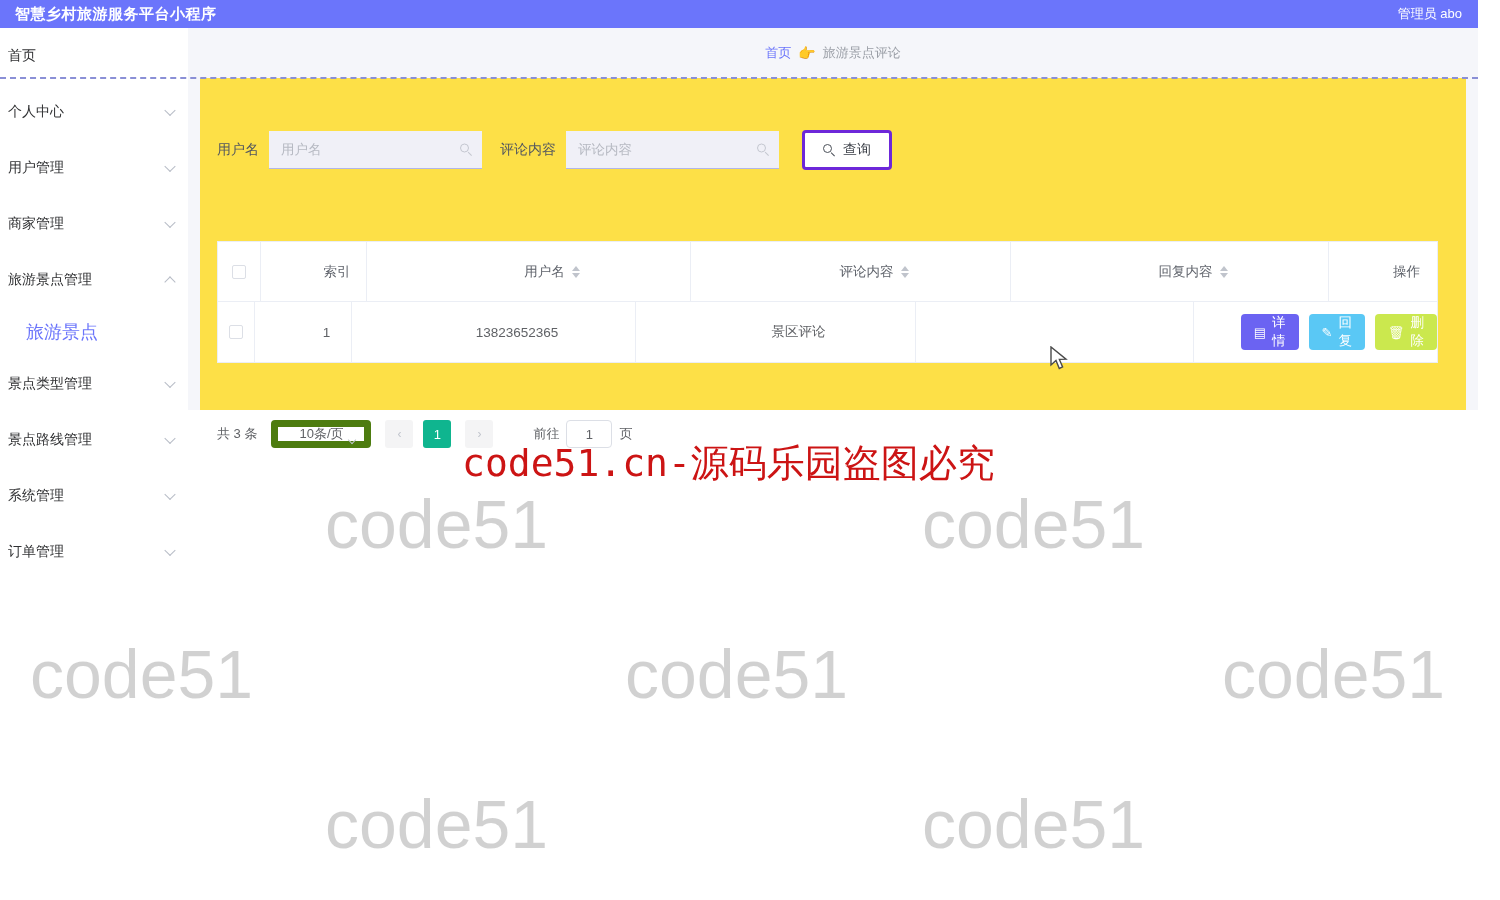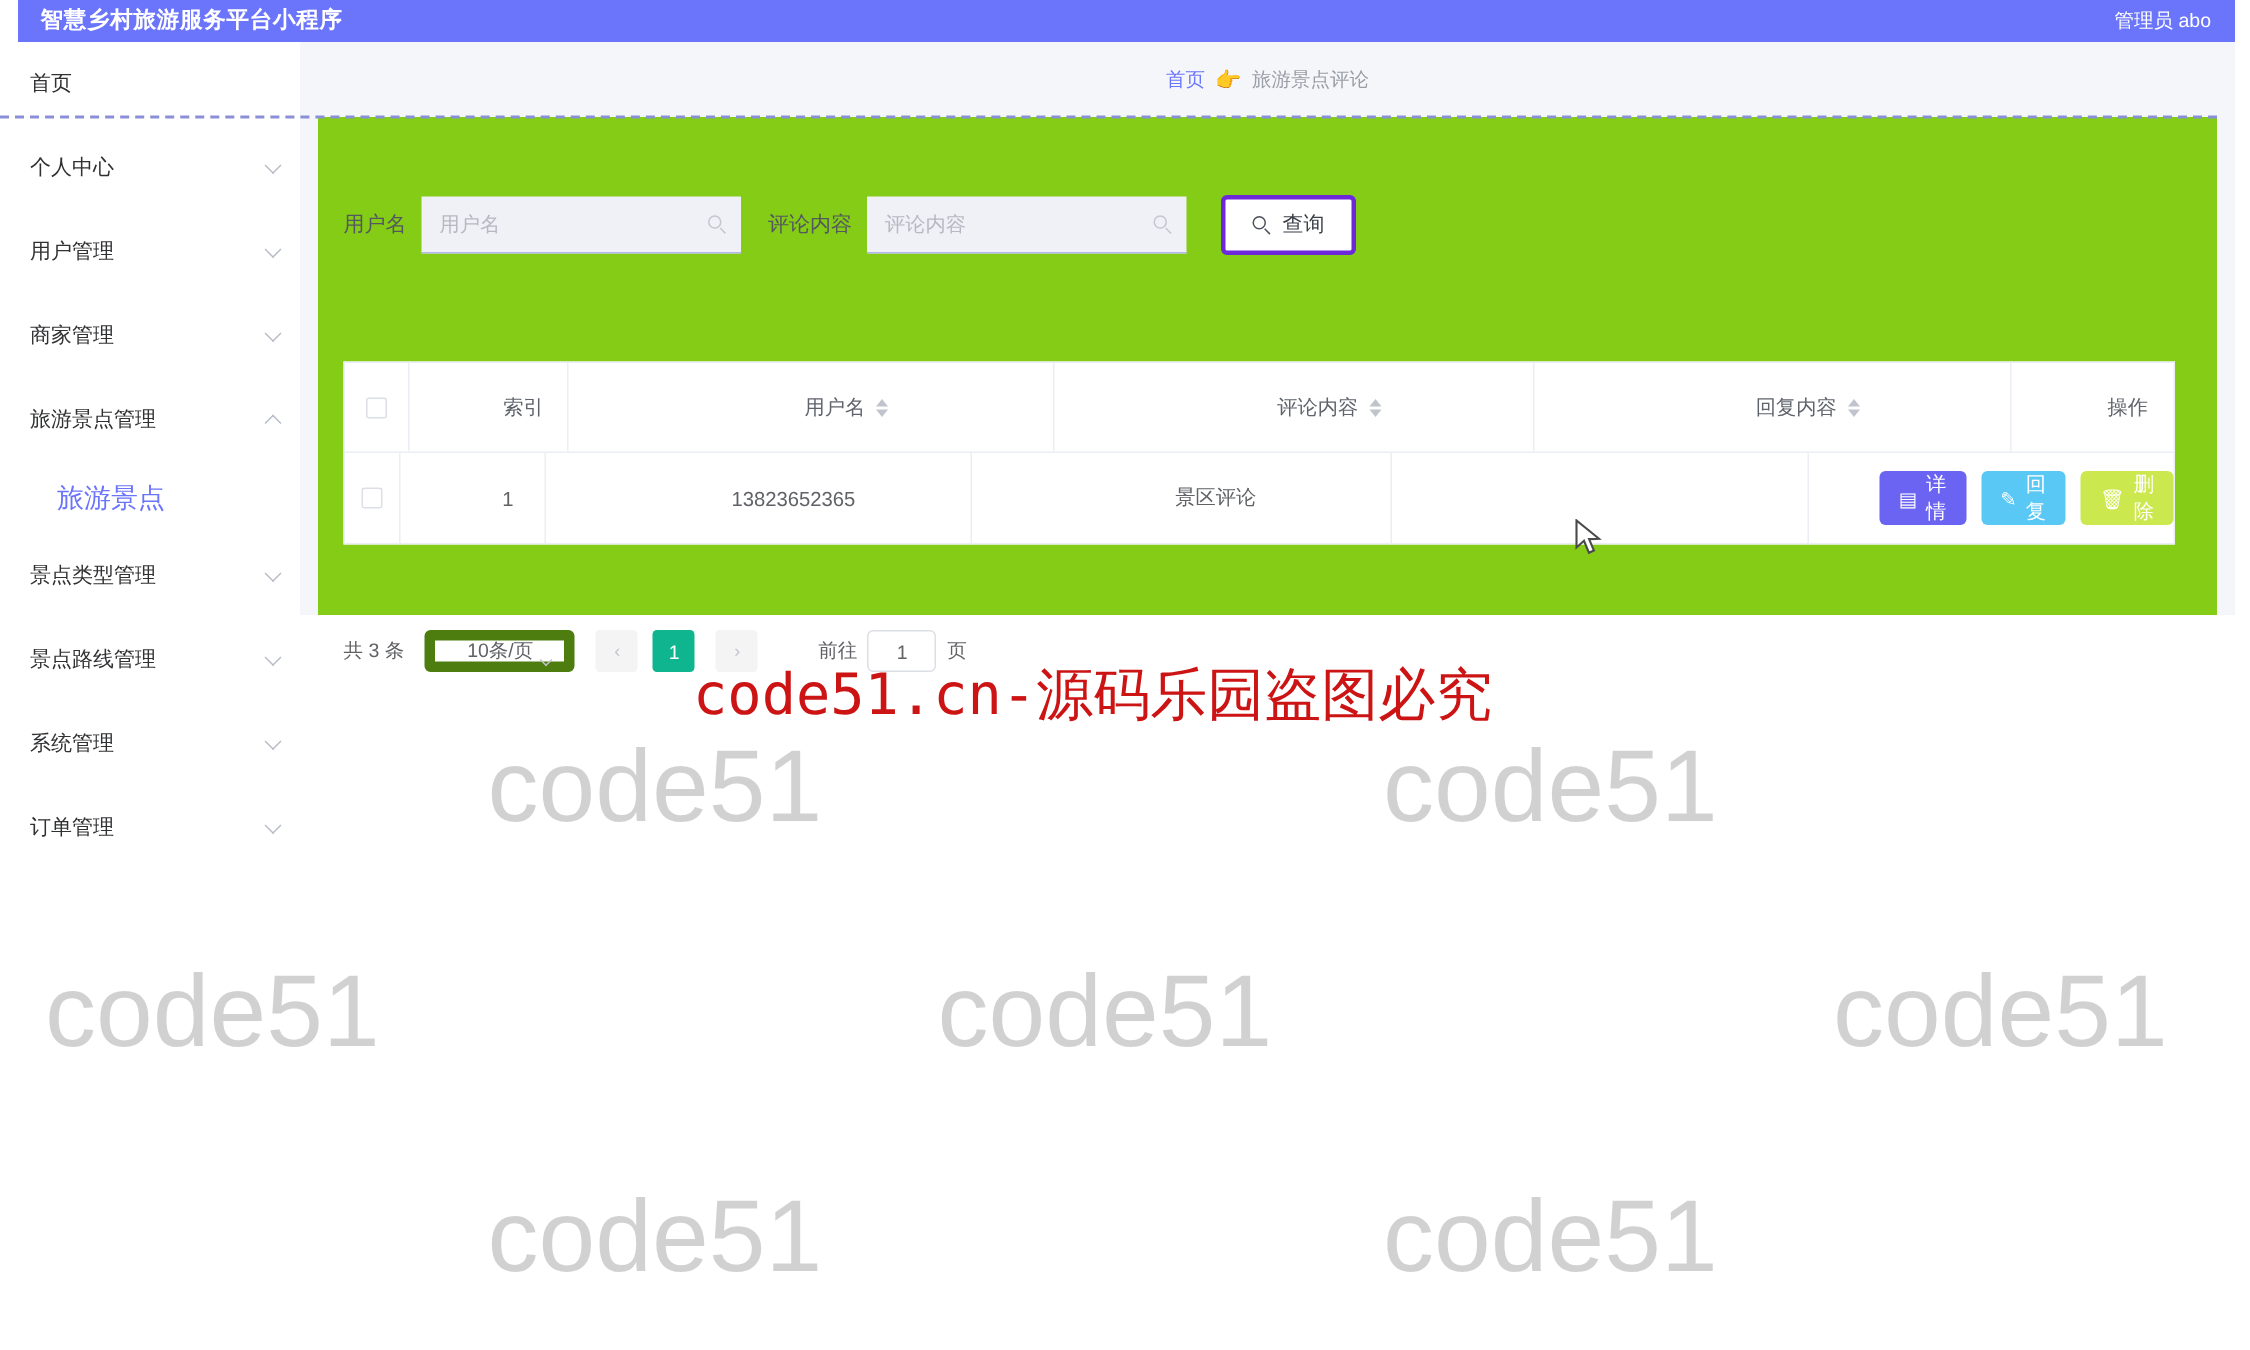--- a/index.html
+++ b/index.html
@@ -6,21 +6,21 @@
   html, body {
     width: 1500px; height: 900px;
     background: #ffffff;
     font-family: "Liberation Sans", "DejaVu Sans", sans-serif;
     overflow: hidden;
   }
   #root { position: relative; width: 1500px; height: 900px; }
 
   
   .app-shell {
-    position: absolute; left: 12px; top: 0; width: 1478px; height: 410px;
+    position: absolute; left: 0; top: 0; width: 1478px; height: 410px;
     background: #f5f6fa;
   }
   .topbar {
     position: absolute; left: 0; top: 0; width: 1478px; height: 28px;
     background: #6b75fb; color: #ffffff;
   }
   .topbar-title {
     position: absolute; left: 15px; top: 4px;
     font-size: 15px; font-weight: bold; letter-spacing: .5px;
     line-height: 20px; white-space: nowrap;
@@ -63,21 +63,21 @@
     position: absolute; left: 0; top: 0; width: 1290px; height: 50px;
     display: flex; align-items: center; justify-content: center;
     font-size: 13px; gap: 7px;
   }
   .crumb-home { color: #6b75fb; }
   .crumb-sep { font-size: 14px; }
   .crumb-cur { color: #9a9ea6; }
 
   .panel {
     position: absolute; left: 12px; top: 50px; width: 1266px; height: 332px;
-    background: #84cc16;
+    background: #fde047;
   }
 
   
   .searchbar {
     position: absolute; left: 17px; top: 52px;
     display: flex; align-items: center; gap: 0px;
   }
   .field-label {
     font-size: 14px; color: #53575f; white-space: nowrap;
     margin-right: 10px;

